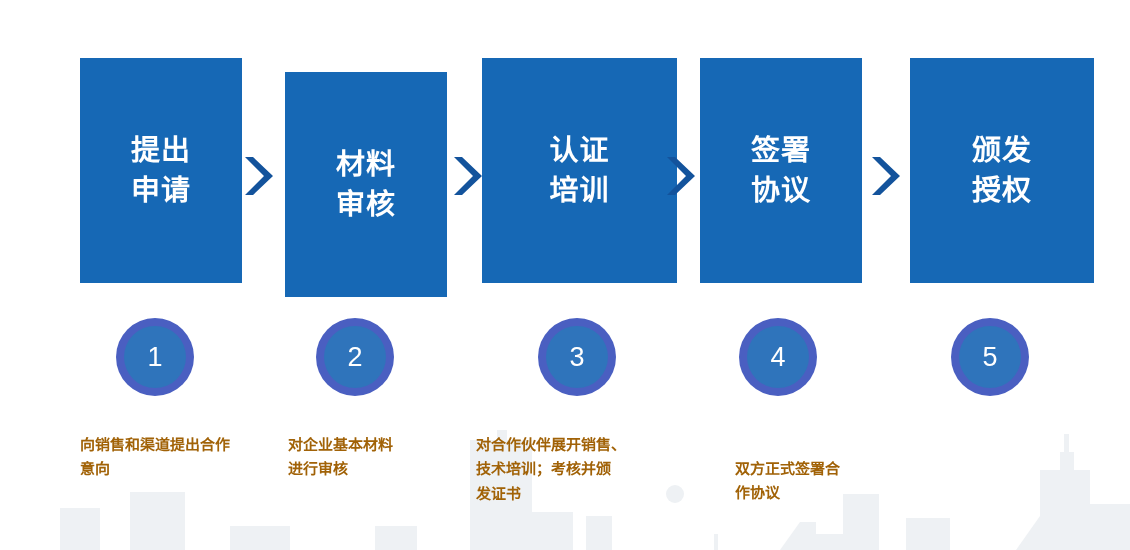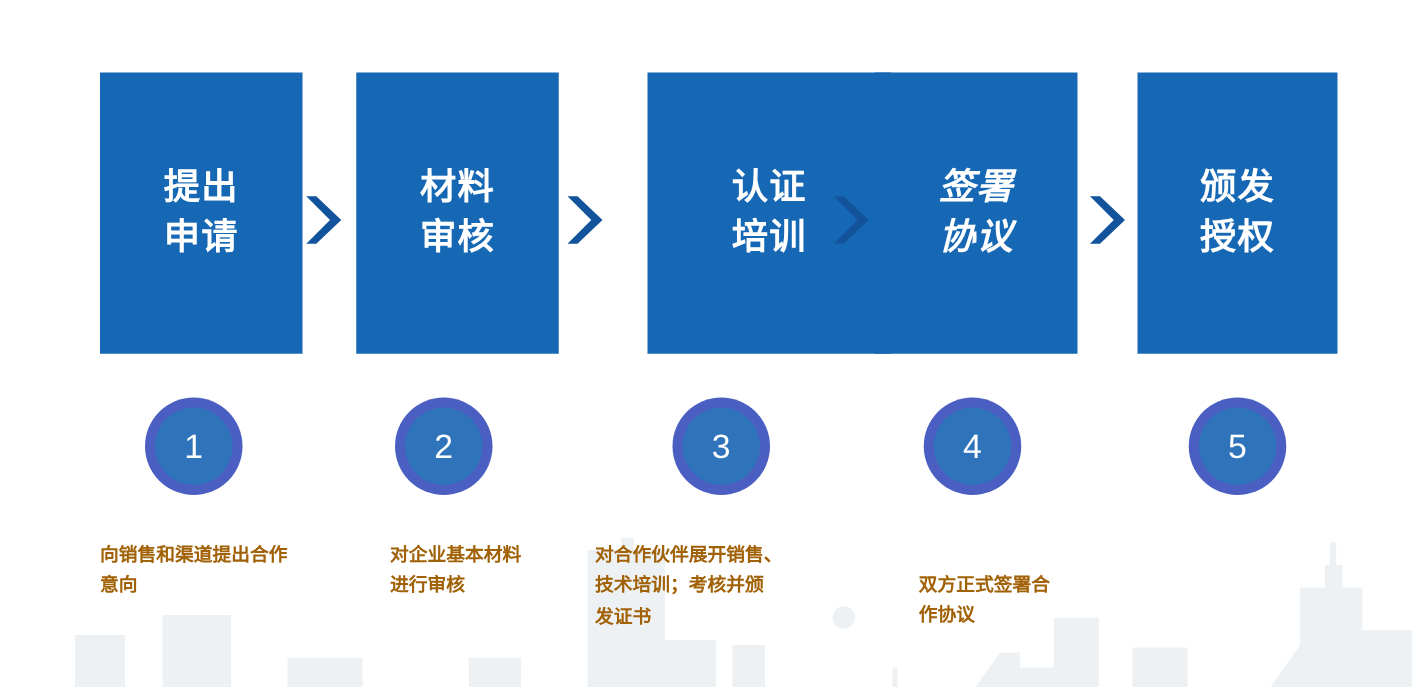--- a/index.html
+++ b/index.html
@@ -162,76 +162,76 @@
 
   <div class="step-circle" style="left:116px;">
     <div class="step-circle-inner">
       <span class="step-circle-number">1</span>
     </div>
   </div>
 
   <div class="step-caption" style="left:80px; width:185px;">向销售和渠道提出合作
 意向</div>
 
-  <div class="step-box" style="left:285px; width:162px;">
+  <div class="step-box" style="left:285px; width:162px;margin-top:14px;">
     <div class="step-box-label">材料
 审核</div>
   </div>
 
   <svg class="chevron" style="left:452px;" viewBox="0 0 34 42" aria-hidden="true">
     <polygon points="2,2 10,2 30,21 10,40 2,40 21,21" fill="#13539C"></polygon>
   </svg>
 
   <div class="step-circle" style="left:316px;">
     <div class="step-circle-inner">
       <span class="step-circle-number">2</span>
     </div>
   </div>
 
-  <div class="step-caption" style="left:312px; width:175px;">对企业基本材料
+  <div class="step-caption" style="left:288px; width:175px;">对企业基本材料
 进行审核</div>
 
-  <div class="step-box" style="left:518px; width:195px;">
+  <div class="step-box" style="left:482px; width:195px;">
     <div class="step-box-label">认证
 培训</div>
   </div>
 
   <svg class="chevron" style="left:665px;" viewBox="0 0 34 42" aria-hidden="true">
     <polygon points="2,2 10,2 30,21 10,40 2,40 21,21" fill="#13539C"></polygon>
   </svg>
 
   <div class="step-circle" style="left:538px;">
     <div class="step-circle-inner">
       <span class="step-circle-number">3</span>
     </div>
   </div>
 
   <div class="step-caption" style="left:476px; width:190px;">对合作伙伴展开销售、
 技术培训；考核并颁
 发证书</div>
 
-  <div class="step-box" style="left:700px; width:162px;font-style:italic;">
+  <div class="step-box" style="left:700px; width:162px;">
     <div class="step-box-label">签署
 协议</div>
   </div>
 
   <svg class="chevron" style="left:870px;" viewBox="0 0 34 42" aria-hidden="true">
     <polygon points="2,2 10,2 30,21 10,40 2,40 21,21" fill="#13539C"></polygon>
   </svg>
 
   <div class="step-circle" style="left:739px;">
     <div class="step-circle-inner">
       <span class="step-circle-number">4</span>
     </div>
   </div>
 
   <div class="step-caption" style="left:735px; width:165px;margin-top:24px;">双方正式签署合
 作协议</div>
 
-  <div class="step-box" style="left:910px; width:160px;">
+  <div class="step-box" style="left:910px; width:184px;">
     <div class="step-box-label">颁发
 授权</div>
   </div>
 
   <div class="step-circle" style="left:951px;">
     <div class="step-circle-inner">
       <span class="step-circle-number">5</span>
     </div>
   </div>
 

